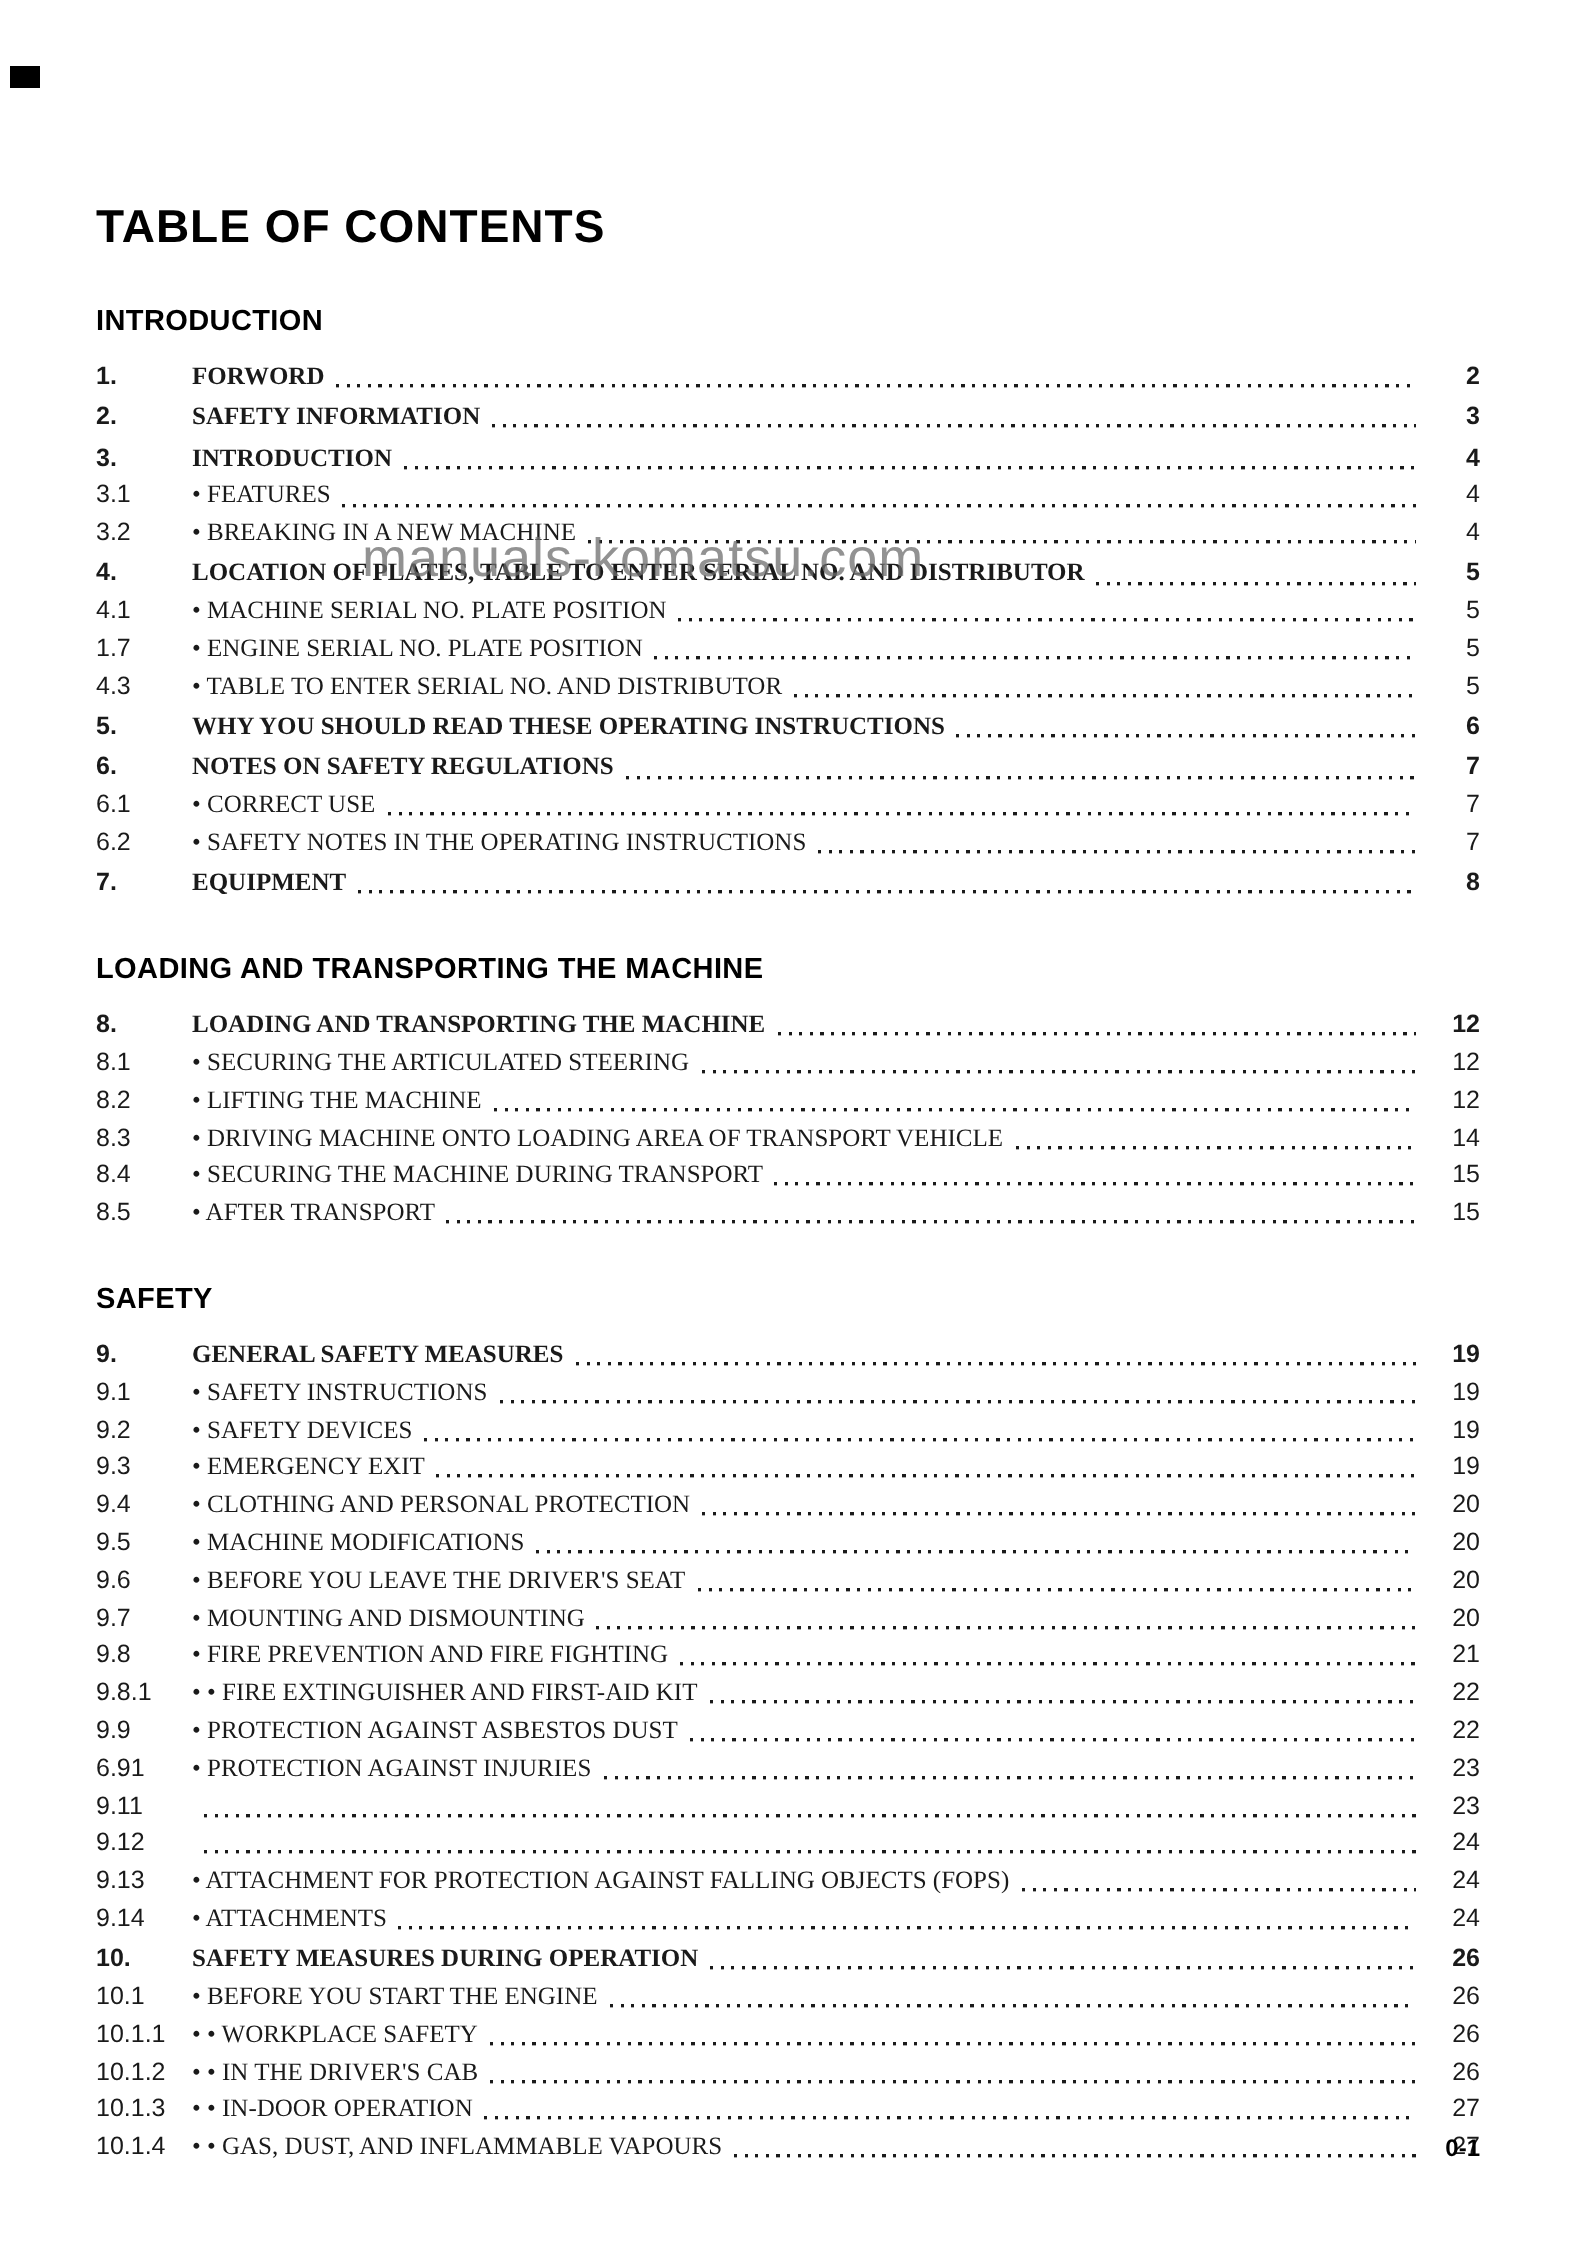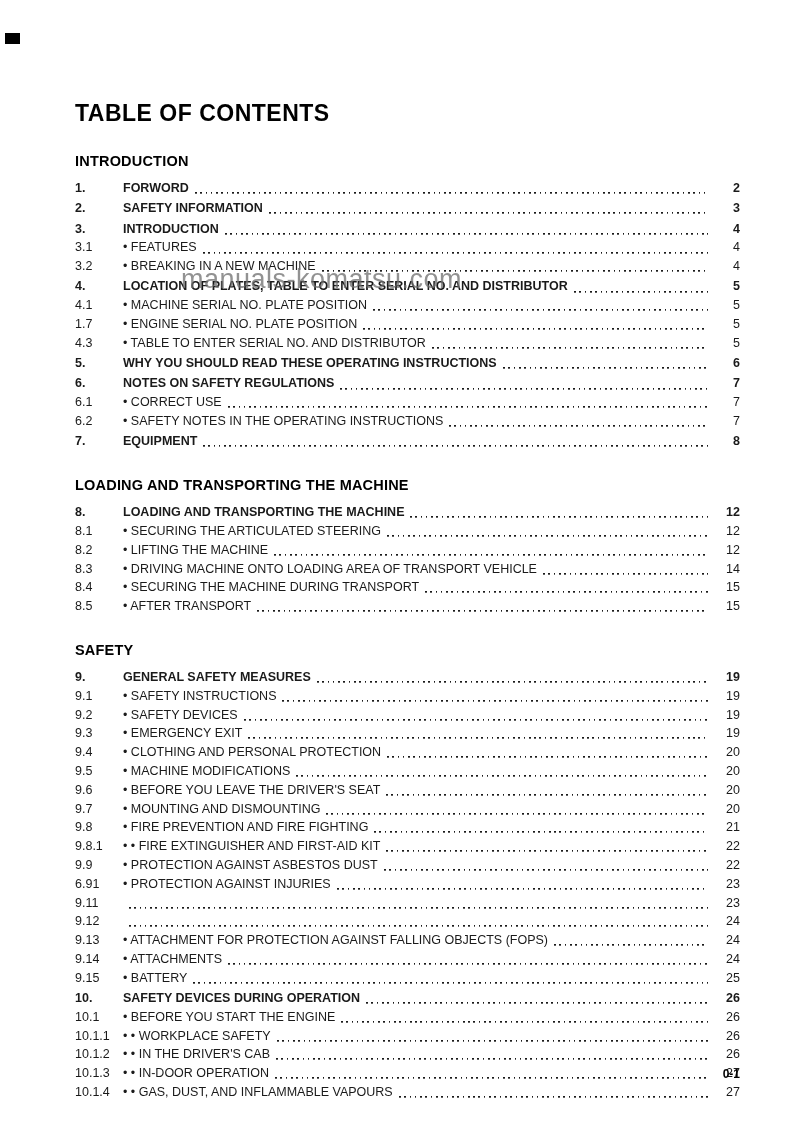--- a/index.html
+++ b/index.html
@@ -22,21 +22,21 @@
     width: 15px;
     height: 11px;
     background: #000;
   }
   .page {
     position: absolute;
     left: 0;
     top: 0;
     width: 793px;
     height: 871px;
-    padding: 100px 53px 0 75px;
+    padding: 100px 53px 0 48px;
     box-sizing: border-box;
   }
   h1.doc-title {
     margin: 0 0 26px 0;
     font-size: 23px;
     font-weight: bold;
     letter-spacing: 0.5px;
     color: #000;
   }
   h2.section-heading {
@@ -57,20 +57,21 @@
   }
   .entry.bold {
     font-weight: bold;
     margin-top: 1.5px;
   }
   .entry .num {
     flex: 0 0 48px;
   }
   .entry .label {
     flex: 0 0 auto;
+    font-family: Liberation Serif, serif;
   }
   .entry .dots {
     flex: 1 1 auto;
     min-width: 12px;
     align-self: stretch;
     margin: 0 4px 0 6px;
     background-image: repeating-linear-gradient(to right, #1a1a1a 0 1.6px, transparent 1.6px 5.3px);
     background-size: 100% 1.7px;
     background-repeat: no-repeat;
     background-position: 0 calc(100% - 4px);
@@ -319,29 +320,23 @@
         <span class="label">• ATTACHMENT FOR PROTECTION AGAINST FALLING OBJECTS (FOPS)</span>
         <span class="dots"></span>
         <span class="pg">24</span>
       </div>
       <div class="entry">
         <span class="num">9.14</span>
         <span class="label">• ATTACHMENTS</span>
         <span class="dots"></span>
         <span class="pg">24</span>
       </div>
-      <div class="entry">
-        <span class="num">9.15</span>
-        <span class="label">• BATTERY</span>
-        <span class="dots"></span>
-        <span class="pg">25</span>
-      </div>
       <div class="entry bold">
         <span class="num">10.</span>
-        <span class="label">SAFETY DEVICES DURING OPERATION</span>
+        <span class="label">SAFETY MEASURES DURING OPERATION</span>
         <span class="dots"></span>
         <span class="pg">26</span>
       </div>
       <div class="entry">
         <span class="num">10.1</span>
         <span class="label">• BEFORE YOU START THE ENGINE</span>
         <span class="dots"></span>
         <span class="pg">26</span>
       </div>
       <div class="entry">

